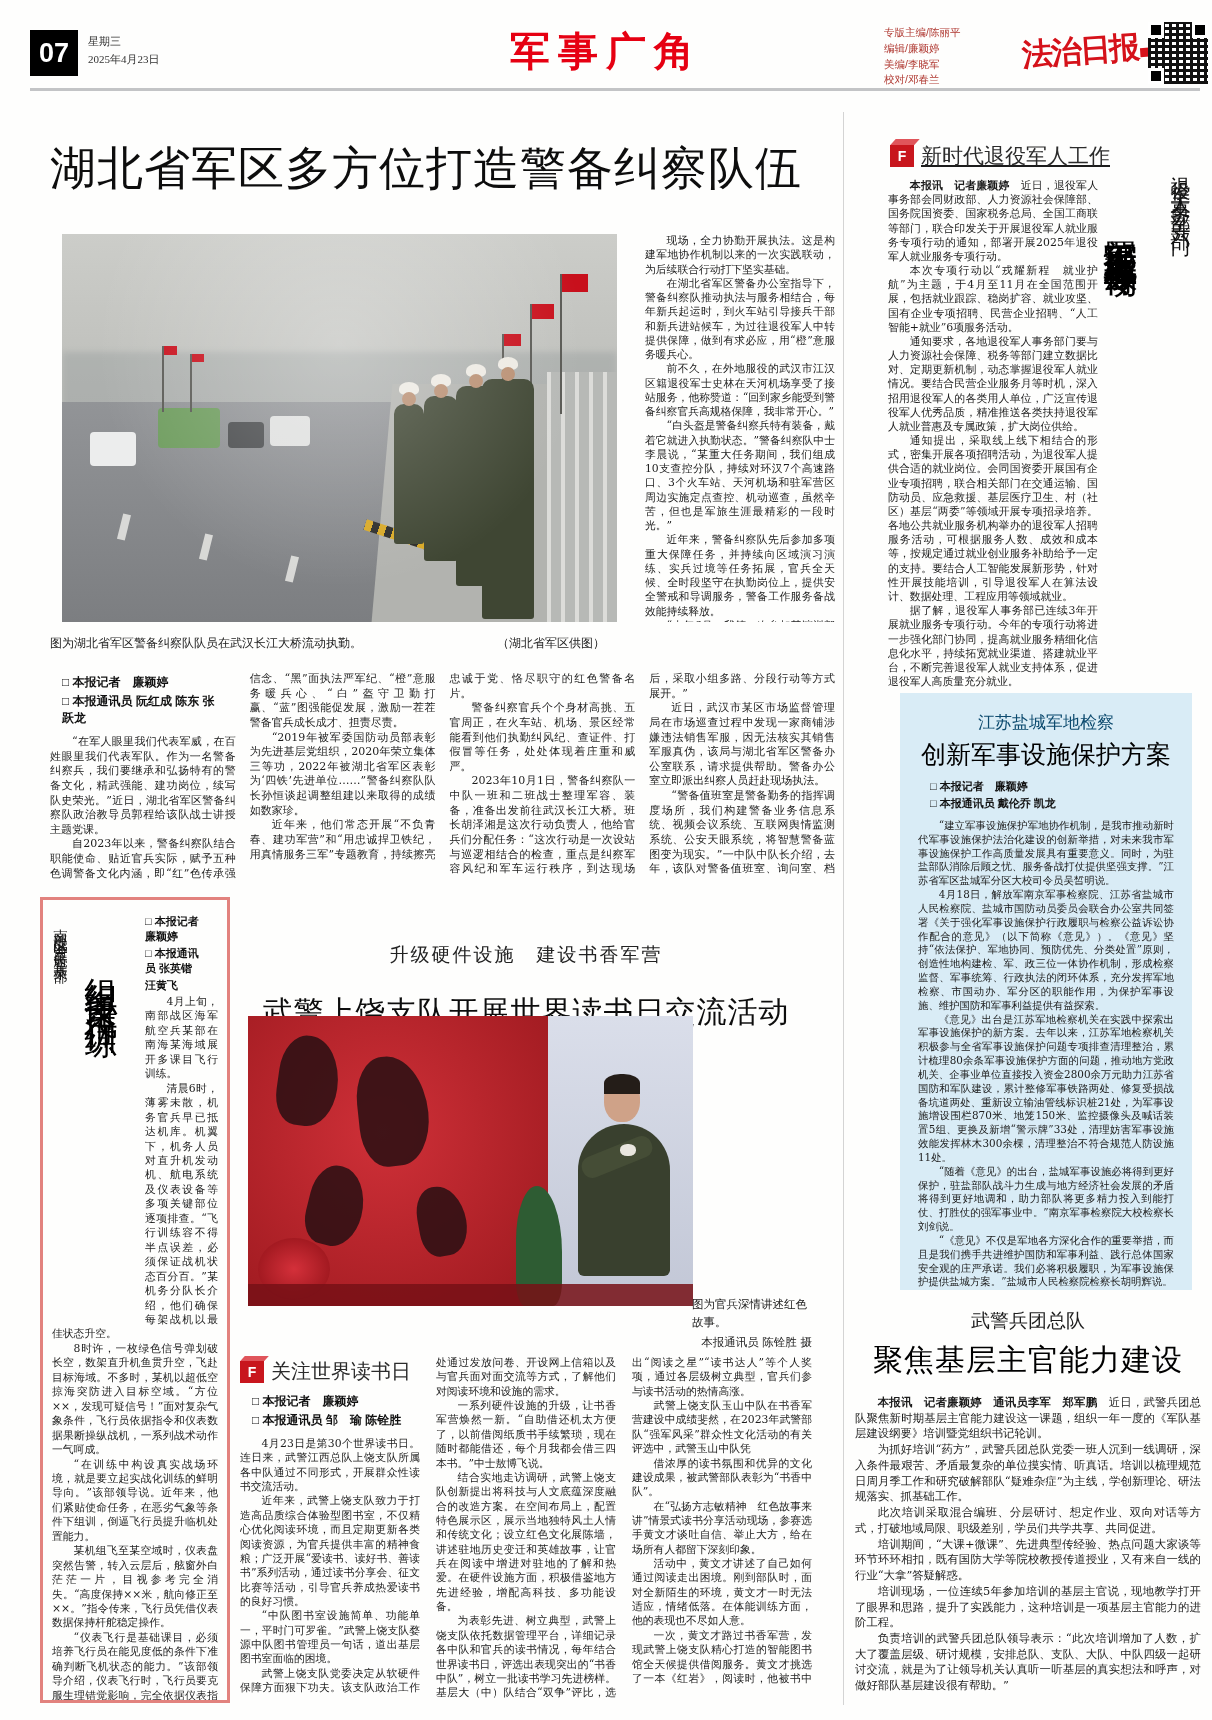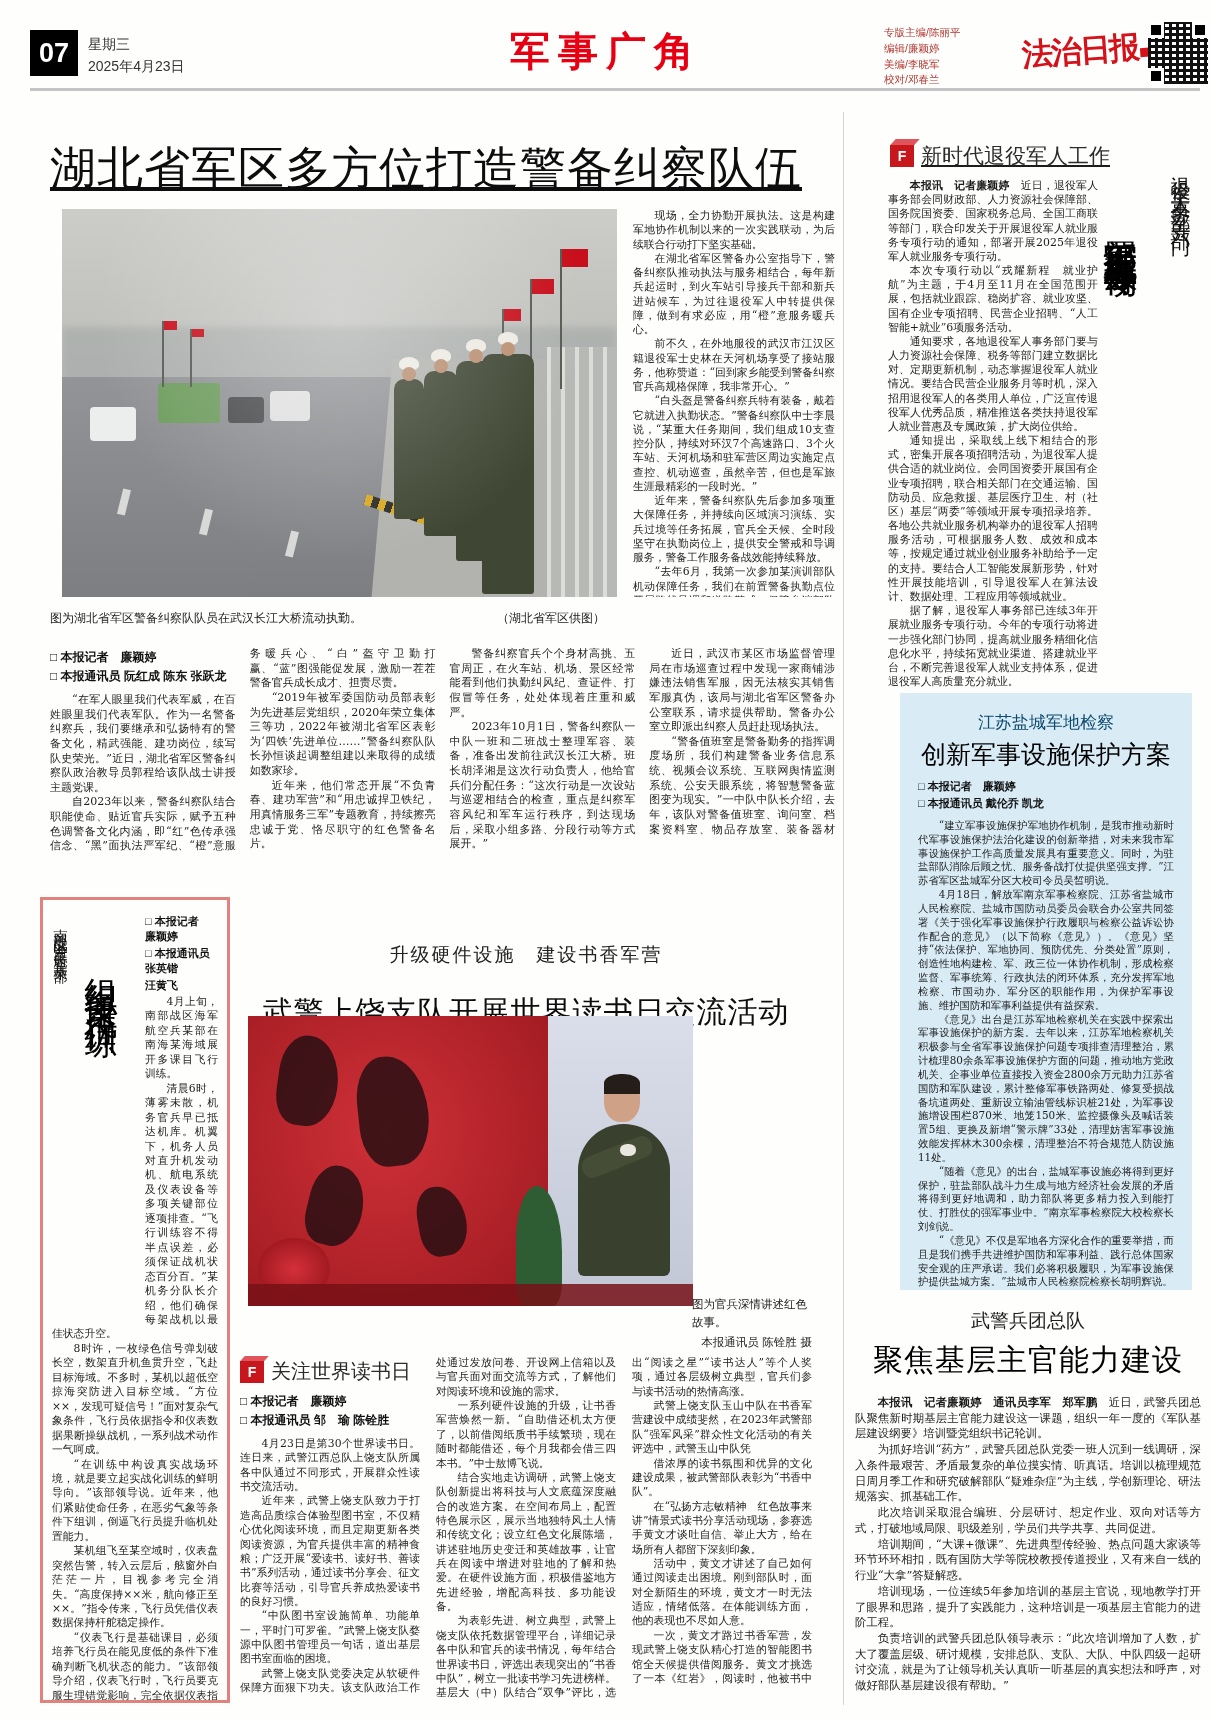--- a/index.html
+++ b/index.html
@@ -3,44 +3,44 @@
 <meta charset="utf-8">
 <style>
   html,body{margin:0;padding:0;background:#e8e8e6;}
   .page{position:relative;width:1212px;height:1720px;margin:0 auto;background:#fefefd;overflow:hidden;
         font-family:"DejaVu Serif",serif;color:#1c1c1c;}
   [data-name]{box-sizing:border-box;}
 
   
   .page-num{position:absolute;left:30px;top:30px;width:48px;height:46px;background:#000000;color:#fff;
             display:flex;align-items:center;justify-content:center;font:bold 27px "Liberation Sans",sans-serif;}
-  .date-block{position:absolute;left:88px;top:33px;font-family:Liberation Sans, sans-serif;font-size:14px;line-height:1.6;color:#333;}
+  .date-block{position:absolute;left:88px;top:33px;font-family:Liberation Serif, serif;font-size:11px;line-height:1.6;color:#333;}
   .section-title{position:absolute;left:50%;top:24px;transform:translateX(-50%);color:#e60012;
                  font:bold 40px "Liberation Sans",sans-serif;letter-spacing:8px;white-space:nowrap;}
   .credits{position:absolute;left:884px;top:25px;font-family:"Liberation Sans",sans-serif;font-size:10.5px;
            line-height:1.5;color:#b03a33;}
   .masthead{position:absolute;left:1022px;top:30px;color:#d5121a;font-family:"DejaVu Serif",serif;
             font-weight:bold;font-size:31px;letter-spacing:-2px;transform:rotate(-4deg);white-space:nowrap;}
   .masthead .seal{display:inline-block;width:9px;height:9px;background:#d5121a;margin-left:2px;}
   .qr{position:absolute;left:1148px;top:22px;width:60px;height:62px;background:#fff;
       background-image:repeating-linear-gradient(0deg,#111 0 3px,transparent 3px 6px),
                        repeating-linear-gradient(90deg,#111 0 3px,#fff 3px 7px);}
   .qr .f{position:absolute;width:16px;height:16px;background:#000;box-shadow:inset 0 0 0 3px #fff,inset 0 0 0 6px #000;}
   .qr .f1{left:0;top:0}.qr .f2{right:0;top:0}.qr .f3{left:0;bottom:0}
   .header-rule{position:absolute;left:30px;top:88px;width:1170px;height:3px;background:#c3c4c6;}
 
   
   p.body{margin:0;text-indent:2em;text-align:justify;}
-  .byline-line{margin:2px 0;font:bold 12px "Liberation Sans",sans-serif;color:#111;}
+  .byline-line{margin:2px 12px;font:bold 12px "Liberation Sans",sans-serif;color:#111;}
 
   
   .main-art{position:absolute;left:50px;top:112px;width:785px;height:795px;}
   .main-art h1{margin:26px 0 0 0;font:normal 46px "Liberation Sans",sans-serif;color:#0d0d0d;
-               letter-spacing:1px;white-space:nowrap;text-decoration:underline;}
-  .photo-row{display:flex;gap:16px;margin-top:9px;padding-left:12px;}
+               letter-spacing:1px;white-space:nowrap;}
+  .photo-row{display:flex;gap:28px;margin-top:34px;padding-left:12px;}
   .photo1{position:relative;width:555px;height:388px;overflow:hidden;background:#b9bab6;flex:none;}
   .side-col{flex:1;height:388px;overflow:hidden;font-size:10.8px;line-height:1.32;}
   .caption-row{width:555px;display:flex;justify-content:space-between;margin-top:13px;font-size:12px;color:#222;}
   .body-cols{margin-top:20px;height:216px;column-count:4;column-gap:14px;overflow:hidden;
              font-size:11px;line-height:1.33;}
   .byline-box{break-inside:avoid;margin-bottom:8px;}
 
   
   .p1-sky{position:absolute;inset:0;background:linear-gradient(#cccdc9,#b8b9b5 55%,#a8a9a6);}
   .p1-city{position:absolute;left:0;top:118px;width:100%;height:55px;background:#9aa0a0;opacity:.45;filter:blur(3px);}

